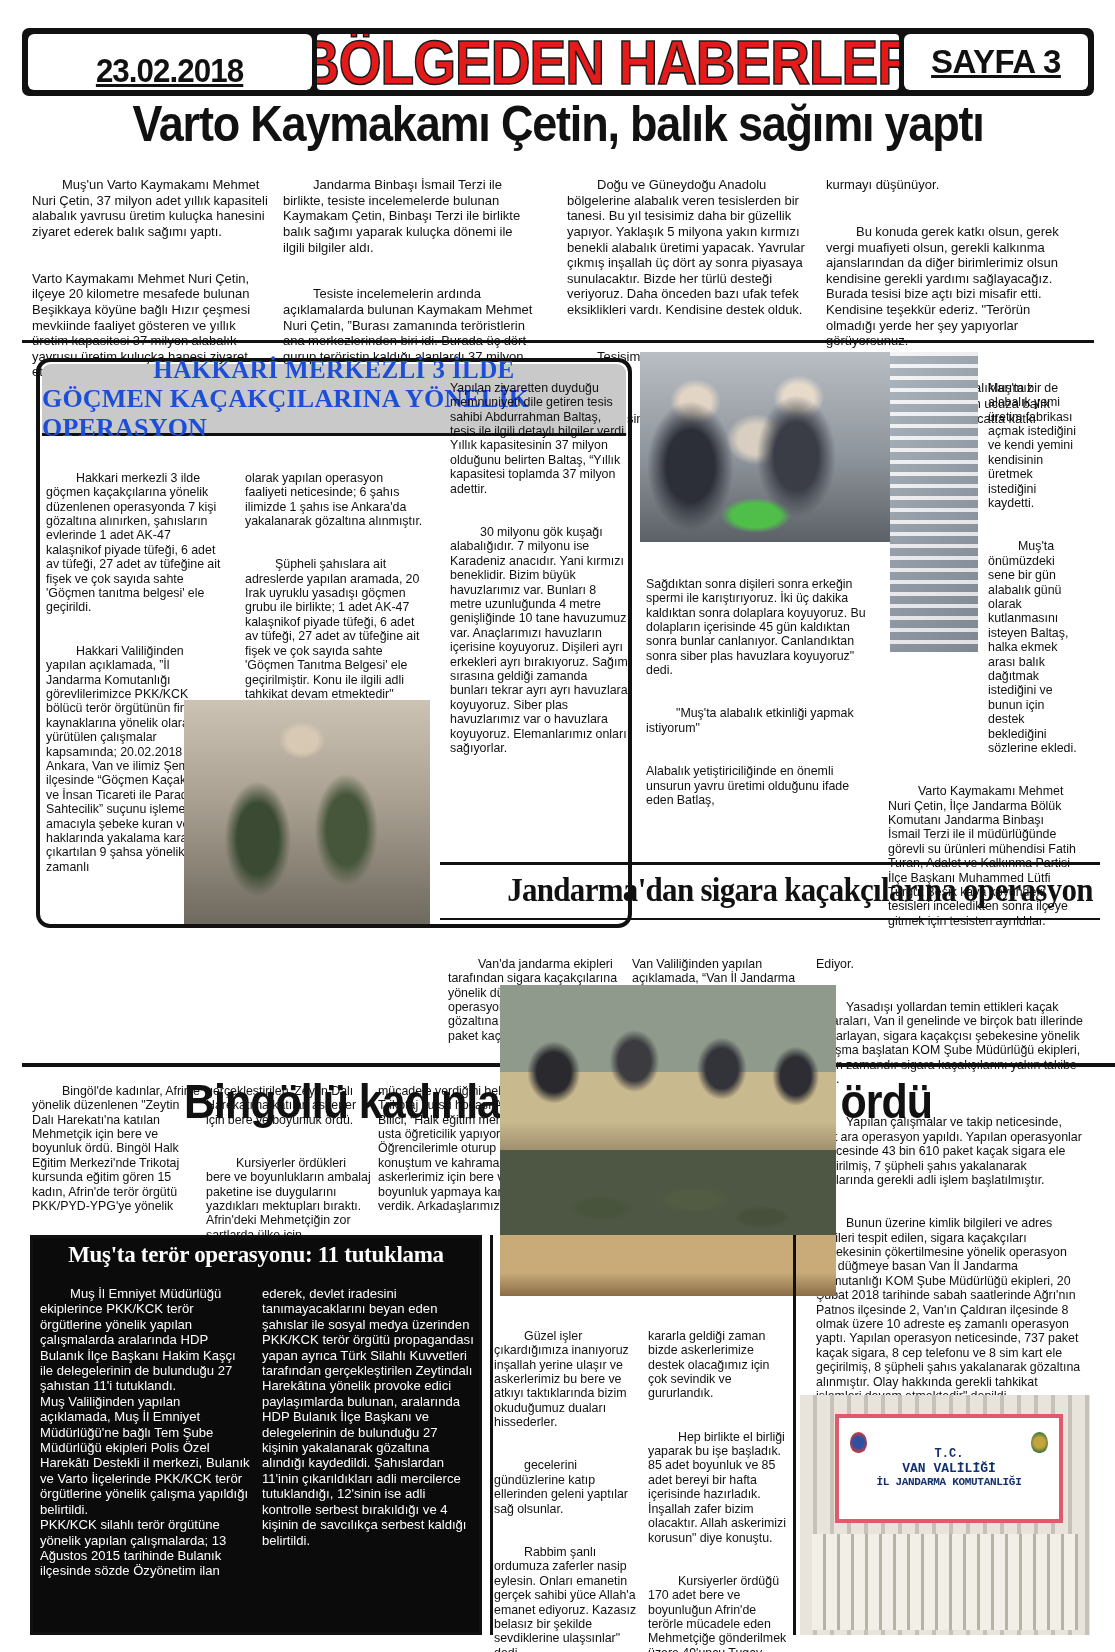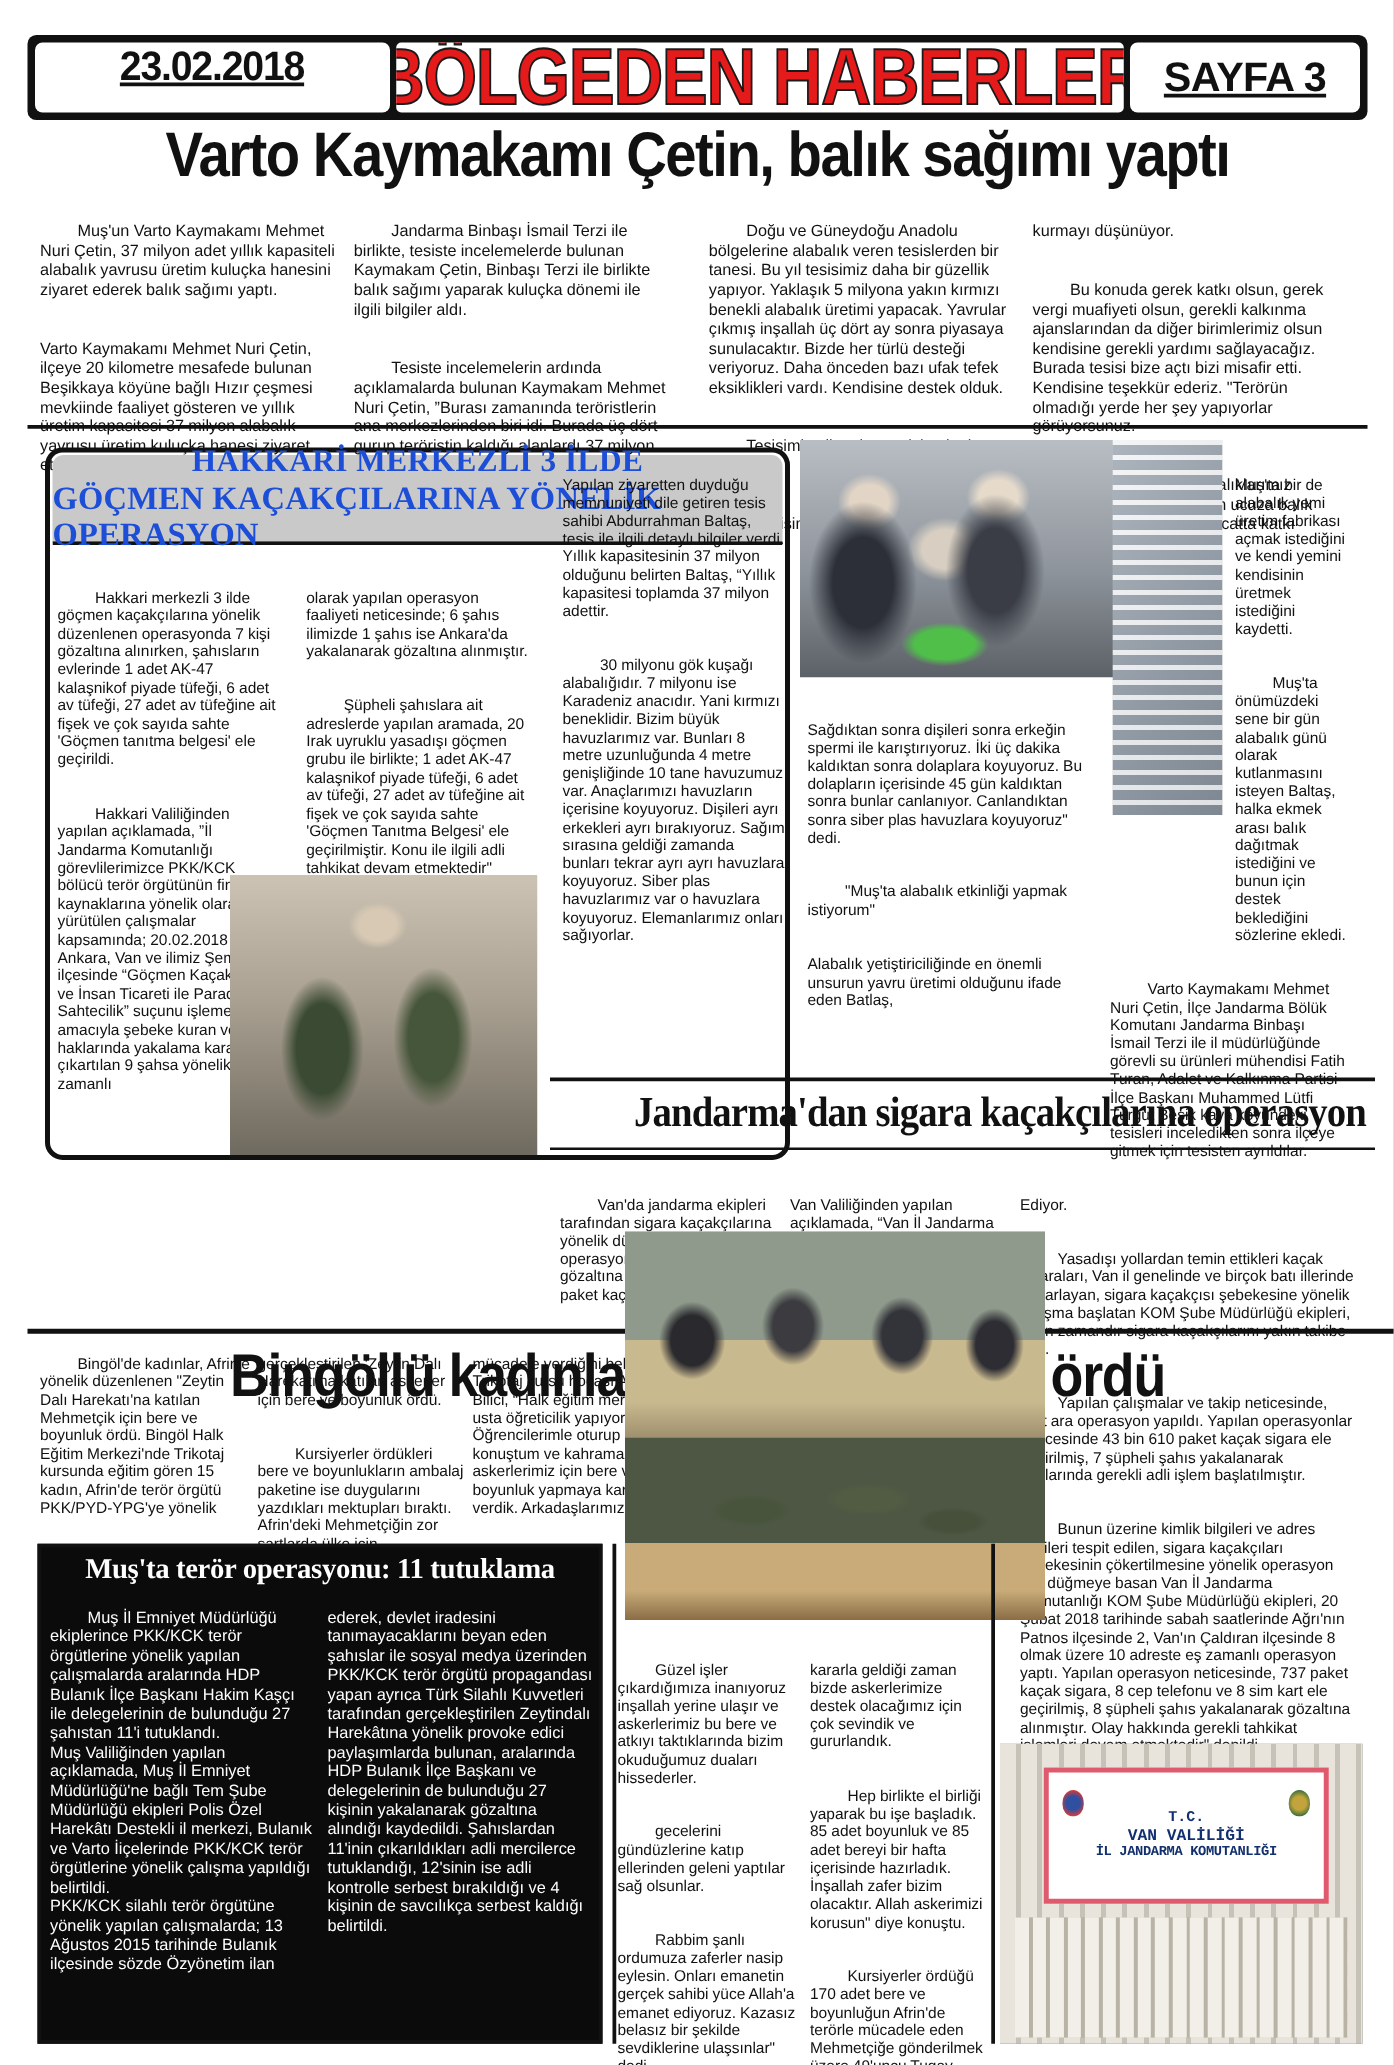--- a/index.html
+++ b/index.html
@@ -11,21 +11,21 @@
 
   
   .masthead{
     position:absolute;left:22px;top:28px;width:1072px;height:68px;
     background:#111111;border-radius:7px;
     display:flex;align-items:center;justify-content:space-between;
     padding:0 6px;box-sizing:border-box;
   }
   .mh-date{
     background:#ffffff;border-radius:6px;height:56px;width:284px;
-    display:flex;align-items:flex-start;justify-content:center;
+    display:flex;align-items:flex-end;justify-content:center;
   }
   .mh-date span{
     font-family:"Liberation Sans",sans-serif;font-weight:bold;
     font-size:33px;color:#111;letter-spacing:-1px;
     text-decoration:underline;text-decoration-thickness:3px;
     transform:scaleX(0.95);
   }
   .mh-title{
     background:#ffffff;border-radius:4px;height:56px;flex:1;margin:0 5px;
     display:flex;align-items:center;justify-content:center;overflow:hidden;

